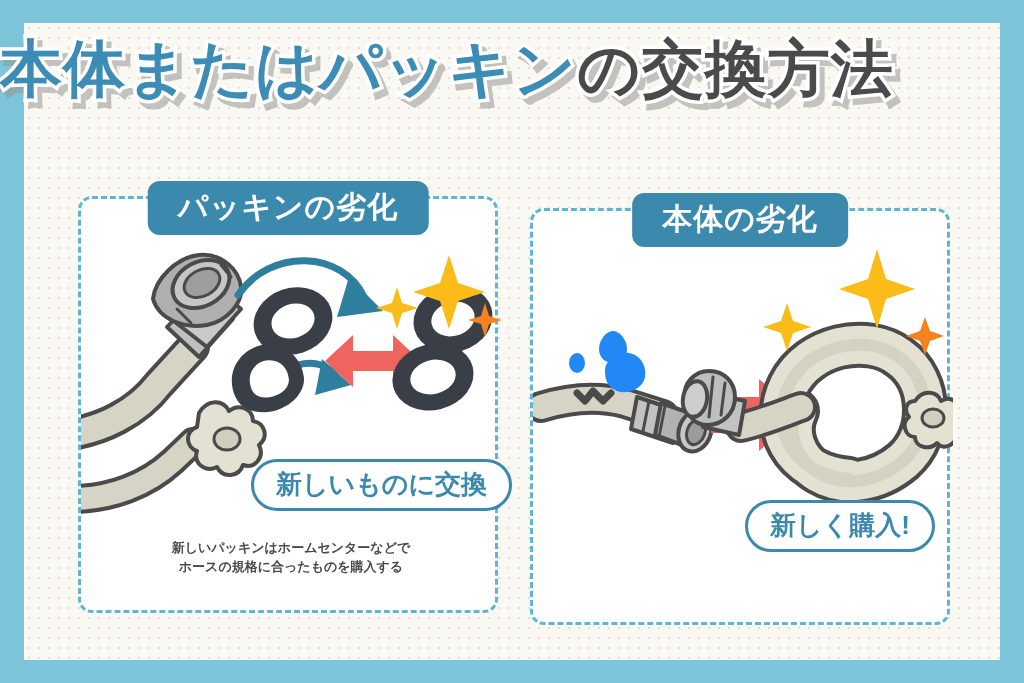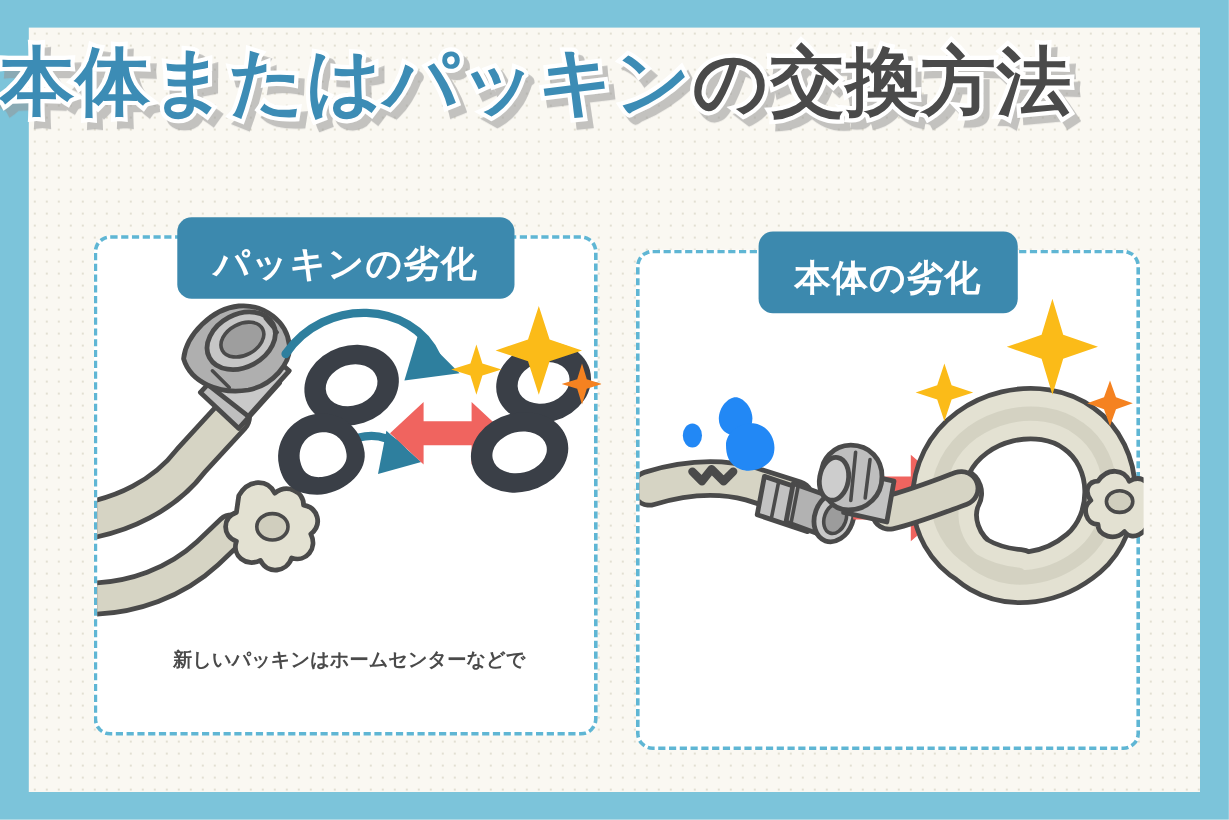--- a/index.html
+++ b/index.html
@@ -51,21 +51,21 @@
   }
   #panel-left{left:78px;top:196px;width:420px;height:417px;}
   #panel-right{left:530px;top:196px;width:420px;height:417px;margin-top:12px;}
 
   .panel-head{
     position:absolute;top:-18px;left:50%;transform:translateX(-50%);
     background:#3C89AE;
     color:#FFFFFF;
     font-size:30px;font-weight:bold;
     border-radius:12px;
-    padding:25px 30px 13px 30px;
+    padding:11px 30px 13px 30px;
     white-space:nowrap;
     letter-spacing:1px;
     line-height:1;
   }
 
   
   .pill{
     position:absolute;
     border:3px solid #3C89AE;
     border-radius:30px;
@@ -78,21 +78,21 @@
     box-sizing:border-box;
   }
   #pill-replace{left:170px;top:260px;}
   #pill-damage{left:28px;top:289px;}
   #pill-buy{left:212px;top:289px;}
 
   .caption{
     position:absolute;left:0;width:420px;top:340px;
     text-align:center;
     color:#4A4A4A;
-    font-size:16px;font-weight:bold;
+    font-size:13px;font-weight:bold;
     line-height:1.45;
   }
 
   
   .art{position:absolute;inset:0;pointer-events:none;}
   .art svg{display:block;}
 </style>
 </head>
 <body>
 
@@ -182,23 +182,25 @@
           <g stroke="none">
             <path d="M368 56 L377 84 L404 93 L377 102 L368 130 L359 102 L332 93 L359 84 Z" fill="#FBBB18"></path>
             <path d="M316 88 L321 104 L337 109 L321 114 L316 130 L311 114 L295 109 L311 104 Z" fill="#FBBB18"></path>
             <path d="M404 104 L408 117 L421 121 L408 125 L404 138 L400 125 L387 121 L400 117 Z" fill="#F58220"></path>
           </g>
 
         </g>
       </svg>
     </div>
 
+    <div class="pill" id="pill-replace">新しいものに交換</div>
 
     <div class="caption">
       <div>新しいパッキンはホームセンターなどで</div>
+      <div>ホースの規格に合ったものを購入する</div>
     </div>
   </div>
 
   <div class="panel" id="panel-right">
 
     <div class="panel-head">本体の劣化</div>
 
     <div class="art">
       <svg width="420" height="417" viewBox="0 0 420 417" xmlns="http://www.w3.org/2000/svg">
         <g stroke="#4A4A4A" stroke-width="4" stroke-linejoin="round" stroke-linecap="round">
@@ -260,15 +262,16 @@
           <g stroke="none">
             <path d="M344 38 L353 68 L382 78 L353 88 L344 118 L335 88 L306 78 L335 68 Z" fill="#FBBB18"></path>
             <path d="M254 92 L260 110 L278 116 L260 122 L254 140 L248 122 L230 116 L248 110 Z" fill="#FBBB18"></path>
             <path d="M392 106 L397 120 L411 125 L397 130 L392 144 L387 130 L373 125 L387 120 Z" fill="#F58220"></path>
           </g>
 
         </g>
       </svg>
     </div>
 
+    <div class="pill" id="pill-buy">新しく購入!</div>
   </div>
 
 </div>
 
 </body></html>

